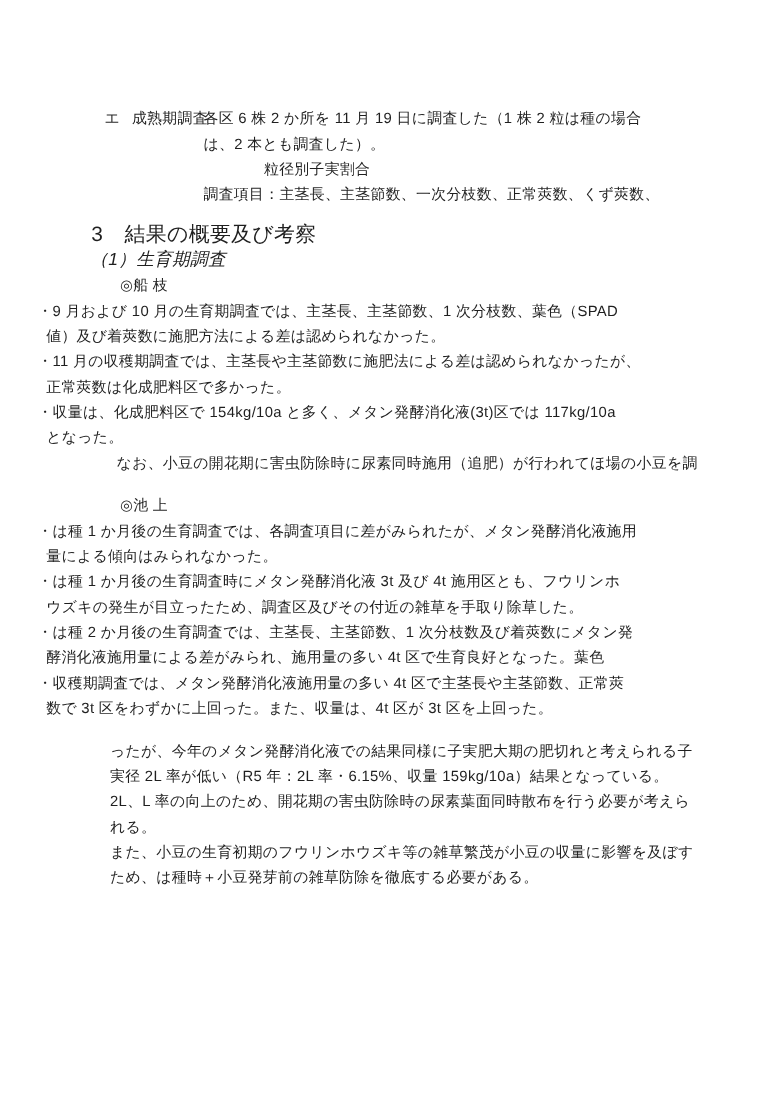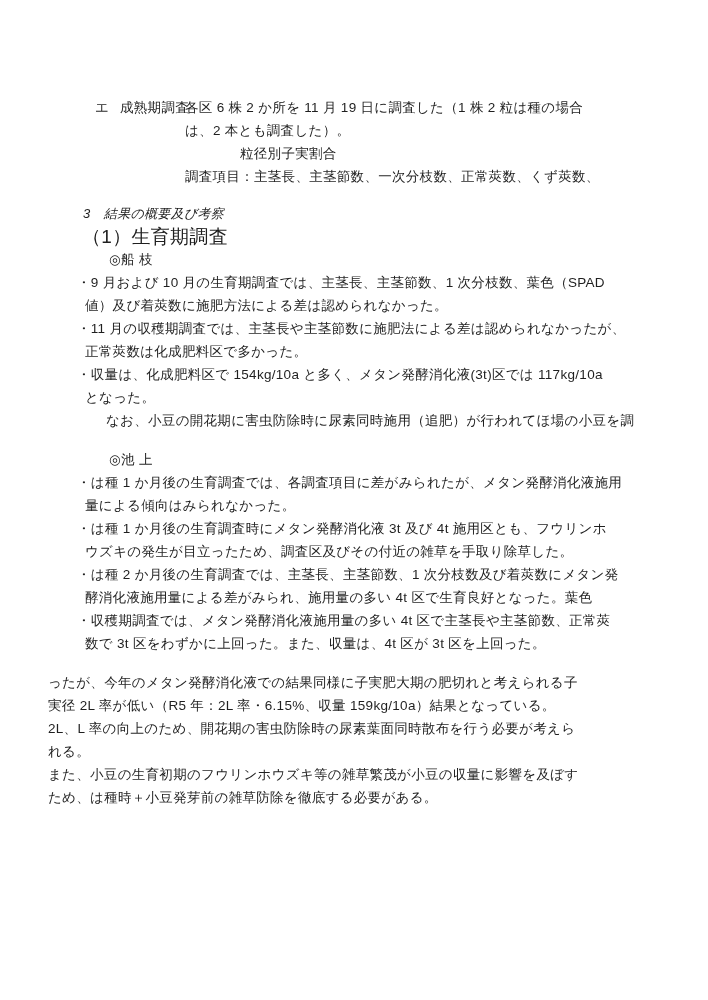--- a/index.html
+++ b/index.html
@@ -32,38 +32,38 @@
     align-items: flex-start;
   }
   .e-label { width: 25px; line-height: 23px; flex: 0 0 auto; }
   .e-title { width: 65px; line-height: 23px; flex: 0 0 auto; }
   .e-body  { flex: 1 1 auto; }
   .e-body .indent-2 { margin-left: 55px; }
   
   .sec-heading {
     margin: 14px 0 0 83px;
     font-weight: normal;
-    font-size: 13px;
-    font-style: italic;
+    font-size: 19px;
   }
   .sub-heading {
     margin: 0 0 0 82px;
     font-weight: normal;
-    font-size: 19px;
+    font-size: 16px;
+    font-style: italic;
   }
   .site-heading {
     margin-left: 109px;
   }
   .gap-top { margin-top: 16px; }
   
-  .bullet { padding-left: 85px; }
+  .bullet { padding-left: 42px; }
   .bullet .ln:first-child { margin-left: -8px; }
   .note { margin-left: 106px; }
   
-  .summary .ln { margin-left: 48px; }
+  .summary .ln { margin-left: 100px; }
   .summary .ln.head { margin-left: 85px; }
 </style>
 </head>
 <body>
 
 <div class="page">
 
   <div class="item-e">
     <span class="e-label ln">エ</span>
     <span class="e-title ln">成熟期調査</span>

